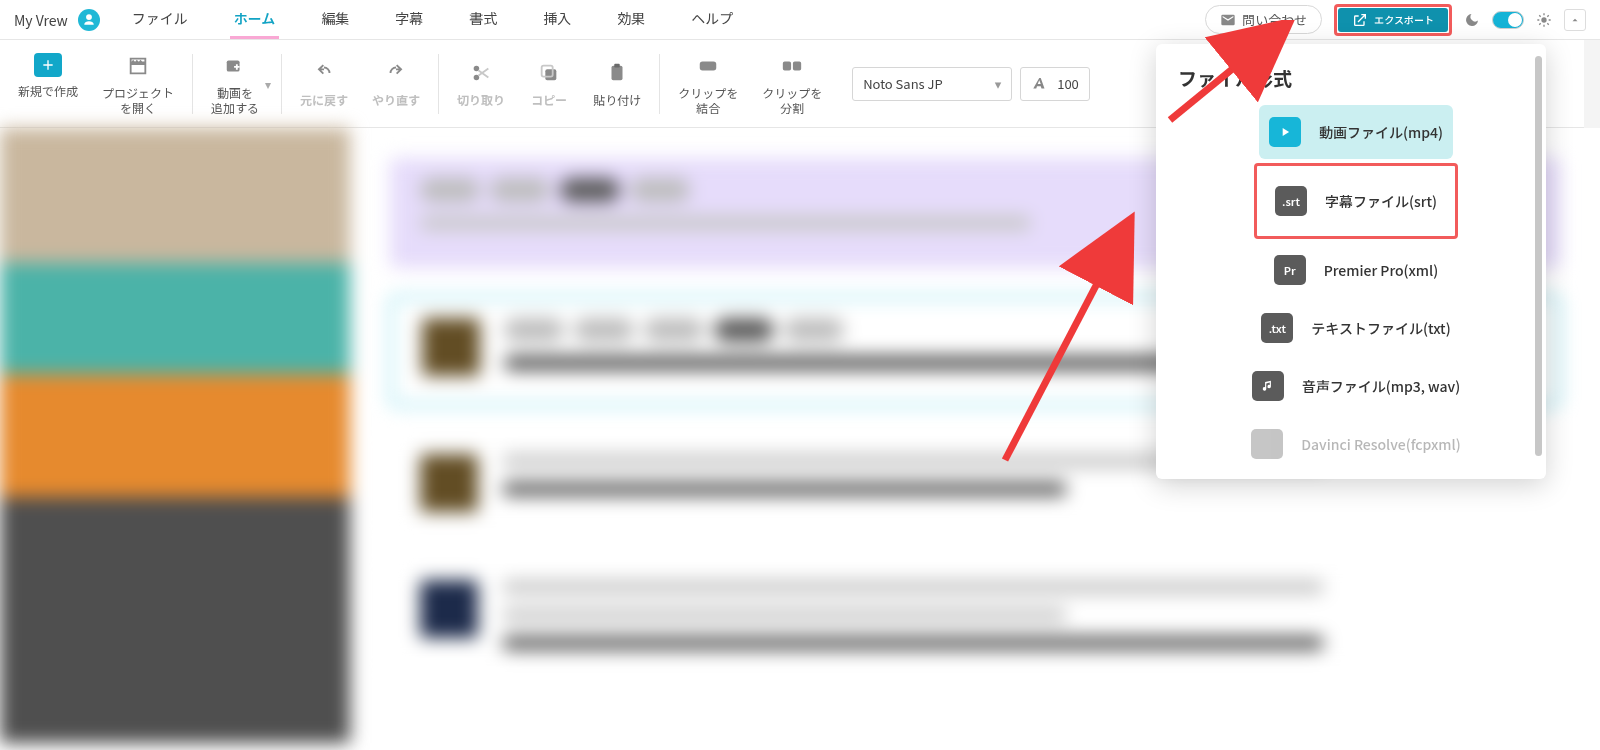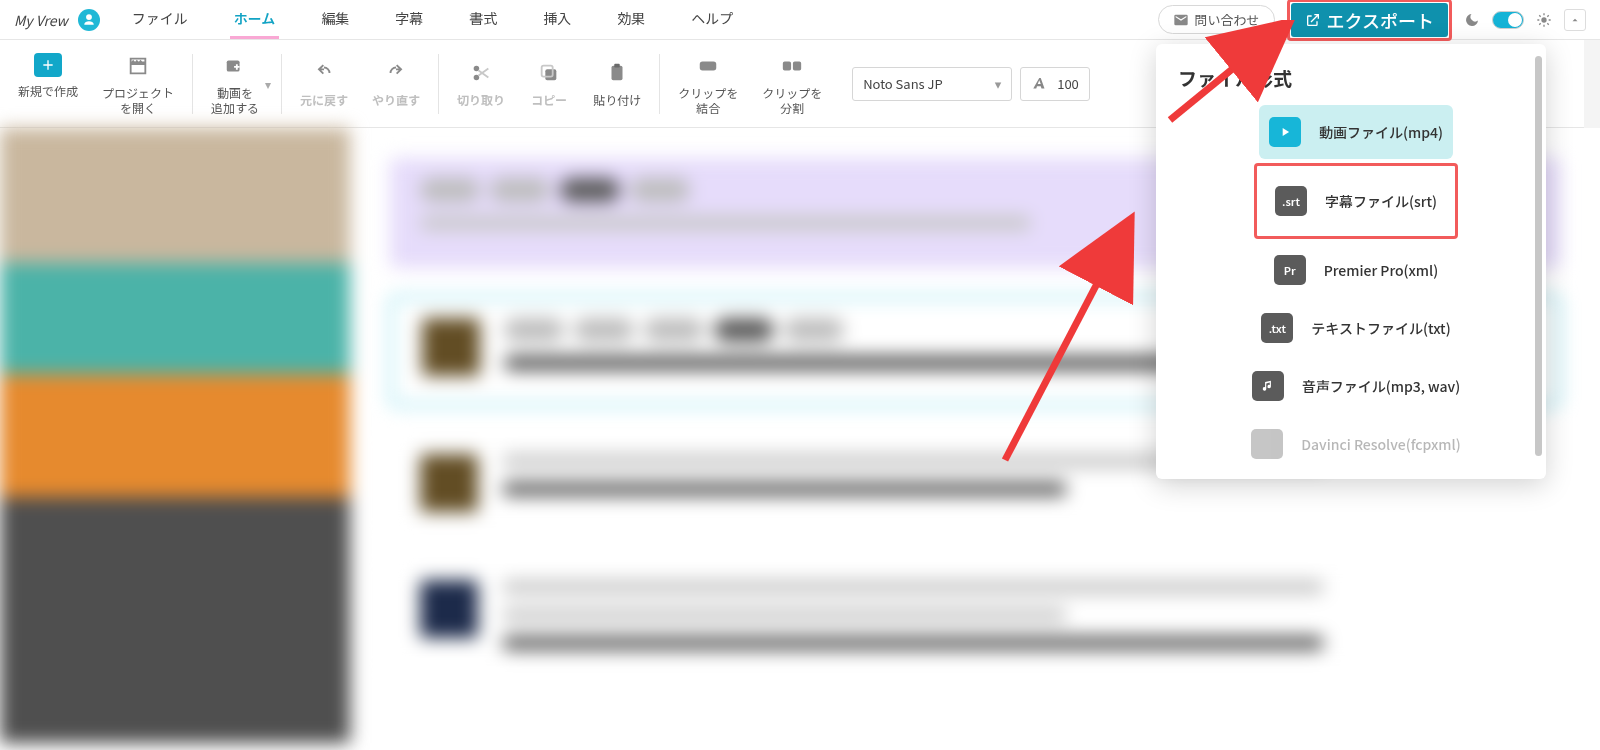--- a/index.html
+++ b/index.html
@@ -1,28 +1,28 @@
 <!DOCTYPE html>
 <html><head>
 <meta charset="utf-8">
 <style>
   * { box-sizing: border-box; margin: 0; padding: 0; font-family: "Hiragino Sans", "Noto Sans JP", sans-serif; }
   body { width: 1600px; height: 750px; background: #fff; overflow: hidden; position: relative; }
 
   
   .menubar { height: 40px; display: flex; align-items: center; padding: 0 14px; border-bottom: 1px solid #e6e6e6; font-size: 14px; color: #444; }
-  .brand { margin-right: 10px; font-style: italic; }
+  .brand { margin-right: 10px; }
   .avatar { width: 22px; height: 22px; border-radius: 50%; background: #20b8d6; display: inline-flex; align-items: center; justify-content: center; margin-right: 28px; }
   .avatar svg { width: 14px; height: 14px; fill: #fff; }
   .menu-items { display: flex; gap: 38px; }
   .menu-item { padding: 8px 4px; cursor: pointer; }
   .menu-item.active { color: #12a3c4; border-bottom: 3px solid #f9a8d4; font-weight: 600; }
   .menubar-right { margin-left: auto; display: flex; align-items: center; gap: 12px; }
   .contact-btn { display: flex; align-items: center; gap: 6px; border: 1px solid #d8d8d8; border-radius: 18px; padding: 4px 14px; font-size: 13px; color: #555; background: #fff; }
-  .export-btn { display: flex; align-items: center; gap: 6px; background: #0f91ad; color: #fff; border-radius: 3px; padding: 4px 14px; font-size: 18px; font-weight: 500; }
+  .export-btn { display: flex; align-items: center; gap: 6px; background: #0f91ad; color: #fff; border-radius: 3px; padding: 4px 14px; font-size: 10px; font-weight: 500; }
   .export-wrap { border: 3px solid #f25b5b; border-radius: 4px; padding: 1px; }
   .moon-icon { color: #888; width: 16px; height: 16px; }
   .toggle { width: 32px; height: 18px; border-radius: 10px; background: #15b3d6; position: relative; border: 1px solid #d0d0d0; }
   .toggle::after { content: ""; position: absolute; right: 1px; top: 1px; width: 14px; height: 14px; background: #fff; border-radius: 50%; }
   .sun-icon { color: #888; width: 16px; height: 16px; }
   .chev-btn { width: 22px; height: 22px; border: 1px solid #ddd; border-radius: 3px; display: flex; align-items: center; justify-content: center; color: #888; }
 
   
   .toolbar { height: 88px; display: flex; align-items: center; padding: 0 6px; border-bottom: 1px solid #e6e6e6; font-size: 12px; color: #555; }
   .tool-group { display: flex; align-items: flex-start; }

